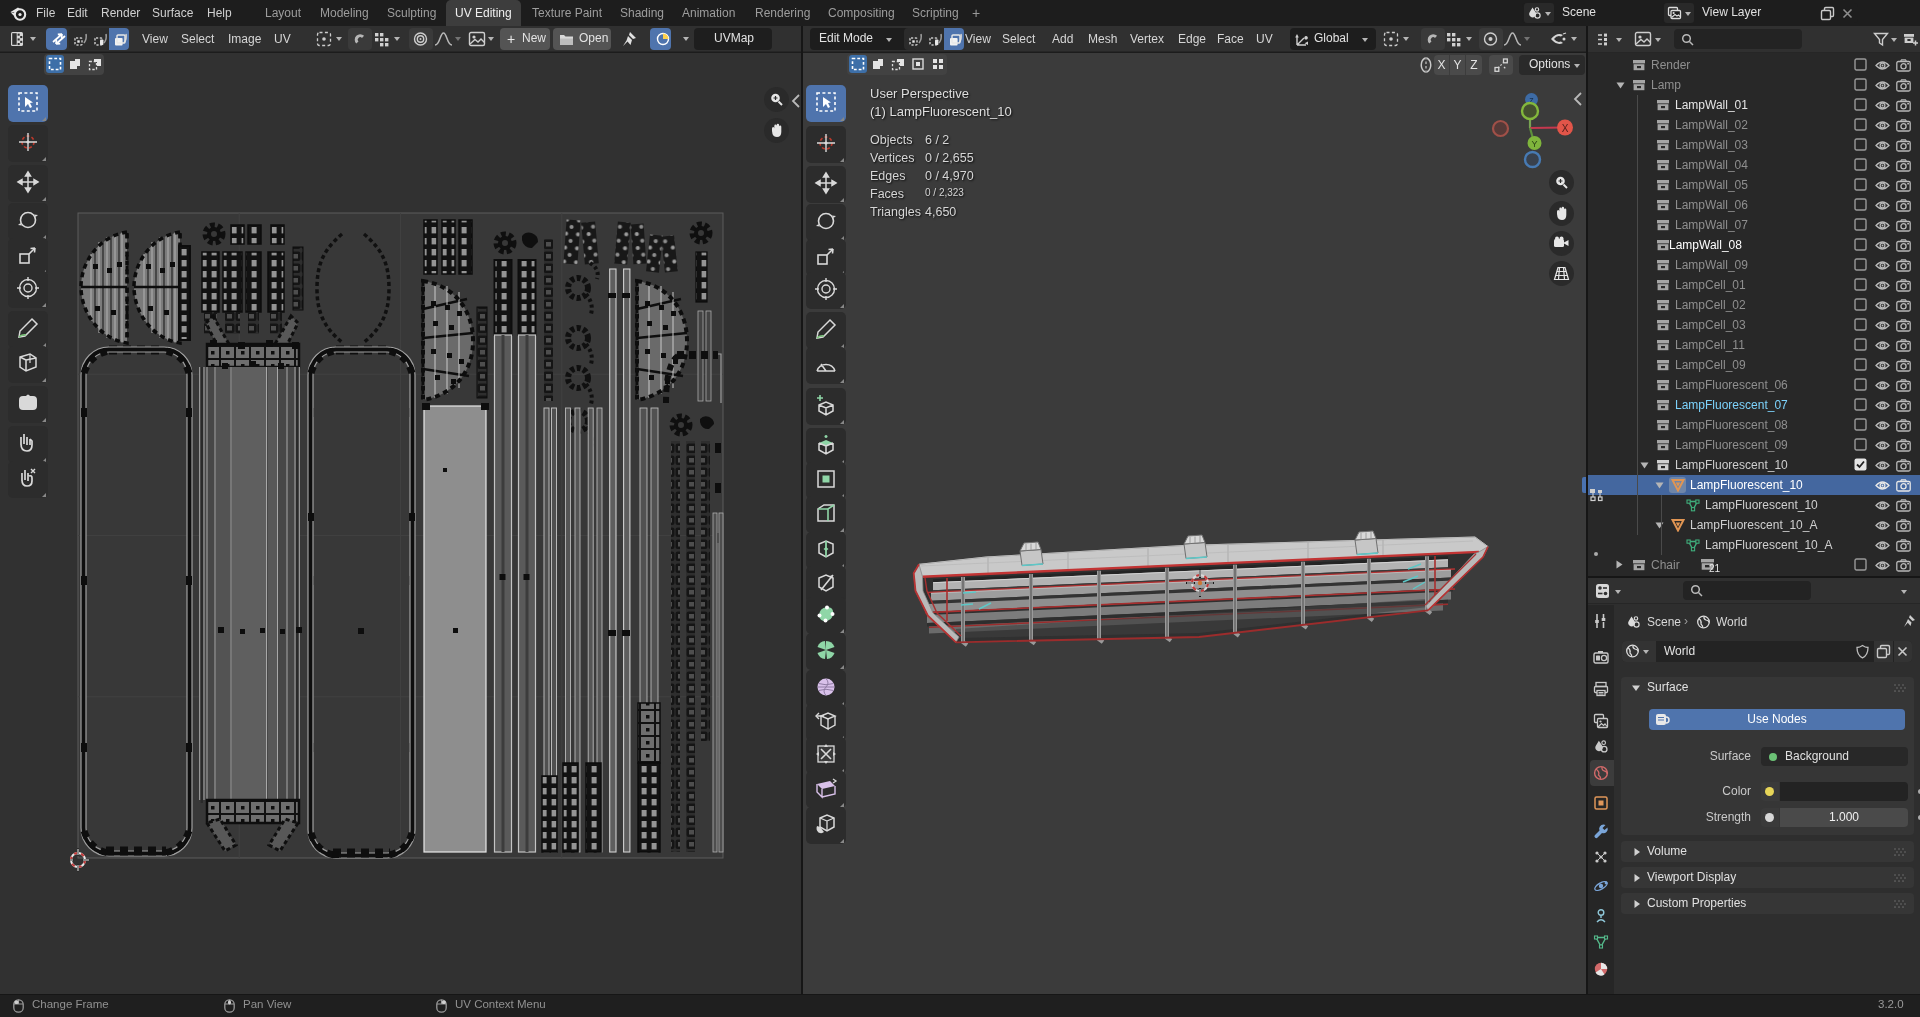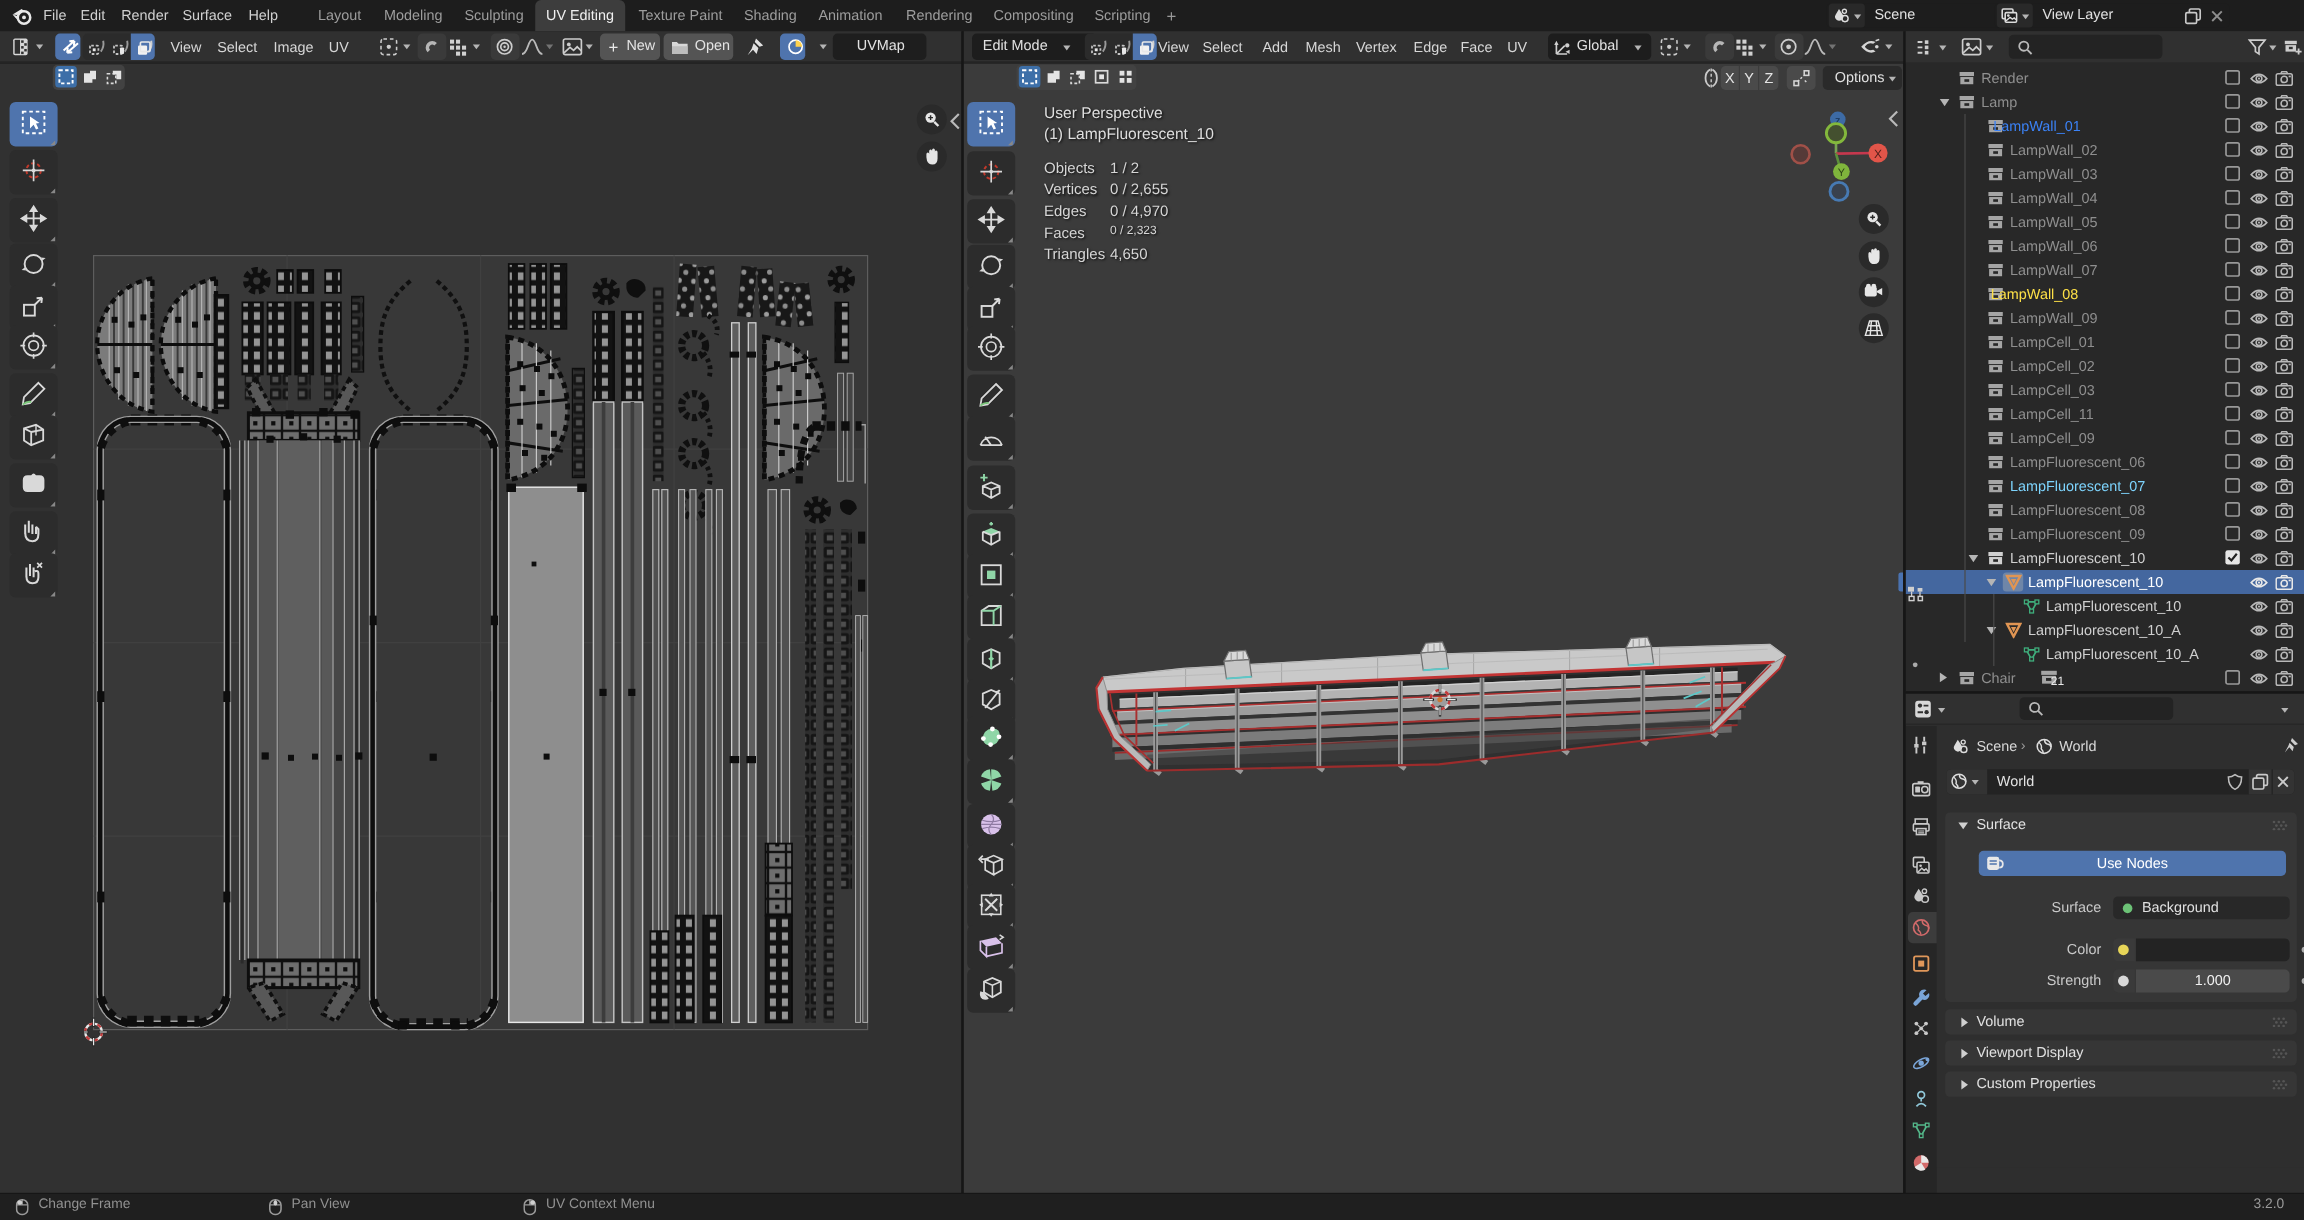--- a/index.html
+++ b/index.html
@@ -792,21 +792,21 @@
         <circle cx="7.5" cy="7.2" r="2.6" fill="none" stroke="#b8b8b8" stroke-width="1.3"></circle>
         <rect x="11.2" y="4" width="1.8" height="1.4" fill="#b8b8b8"></rect>
       </svg>
     </div>
 <div class="olrow" style="top:69px;">
       <svg class="olico" style="left:68px" width="14" height="14" viewBox="0 0 14 14">
         <rect x="1" y="2" width="12" height="3.4" fill="#a5a5a5"></rect>
         <rect x="1.6" y="6.2" width="10.8" height="6" fill="#a5a5a5"></rect>
         <rect x="5" y="8" width="4" height="2.2" fill="#282828"></rect>
       </svg>
-      <span class="nm" style="left:73px;color:#3b82f6">LampWall_01</span>
+      <span class="nm" style="left:87px;color:#e5e5e5">LampWall_01</span>
       <svg class="olico" style="left:266px" width="13" height="13" viewBox="0 0 13 13">
         <rect x="1" y="1" width="11" height="11" rx="1.5" fill="none" stroke="#999" stroke-width="1.4"></rect>
       </svg>
       <svg class="olico" style="left:287px;top:5px" width="15" height="11" viewBox="0 0 15 11">
         <path d="M1 5.5 Q7.5 -1.5 14 5.5 Q7.5 12.5 1 5.5 Z" fill="none" stroke="#b8b8b8" stroke-width="1.3"></path>
         <circle cx="7.5" cy="5.5" r="2.4" fill="none" stroke="#b8b8b8" stroke-width="1.3"></circle>
         <circle cx="7.5" cy="5.5" r="0.9" fill="#b8b8b8"></circle>
       </svg>
       <svg class="olico" style="left:308px;top:4px" width="15" height="13" viewBox="0 0 15 13">
         <rect x="0.8" y="2.5" width="13.4" height="9.5" rx="1.5" fill="none" stroke="#b8b8b8" stroke-width="1.3"></rect>
@@ -946,21 +946,21 @@
         <circle cx="7.5" cy="7.2" r="2.6" fill="none" stroke="#b8b8b8" stroke-width="1.3"></circle>
         <rect x="11.2" y="4" width="1.8" height="1.4" fill="#b8b8b8"></rect>
       </svg>
     </div>
 <div class="olrow" style="top:209px;">
       <svg class="olico" style="left:68px" width="14" height="14" viewBox="0 0 14 14">
         <rect x="1" y="2" width="12" height="3.4" fill="#a5a5a5"></rect>
         <rect x="1.6" y="6.2" width="10.8" height="6" fill="#a5a5a5"></rect>
         <rect x="5" y="8" width="4" height="2.2" fill="#282828"></rect>
       </svg>
-      <span class="nm" style="left:71px;color:#fde047">LampWall_08</span>
+      <span class="nm" style="left:81px;color:#ffffff">LampWall_08</span>
       <svg class="olico" style="left:266px" width="13" height="13" viewBox="0 0 13 13">
         <rect x="1" y="1" width="11" height="11" rx="1.5" fill="none" stroke="#999" stroke-width="1.4"></rect>
       </svg>
       <svg class="olico" style="left:287px;top:5px" width="15" height="11" viewBox="0 0 15 11">
         <path d="M1 5.5 Q7.5 -1.5 14 5.5 Q7.5 12.5 1 5.5 Z" fill="none" stroke="#b8b8b8" stroke-width="1.3"></path>
         <circle cx="7.5" cy="5.5" r="2.4" fill="none" stroke="#b8b8b8" stroke-width="1.3"></circle>
         <circle cx="7.5" cy="5.5" r="0.9" fill="#b8b8b8"></circle>
       </svg>
       <svg class="olico" style="left:308px;top:4px" width="15" height="13" viewBox="0 0 15 13">
         <rect x="0.8" y="2.5" width="13.4" height="9.5" rx="1.5" fill="none" stroke="#b8b8b8" stroke-width="1.3"></rect>
@@ -1587,21 +1587,21 @@
       <path d="M1 5 L10 5 M5.5 1 L5.5 5" stroke="#9a9a9a" stroke-width="1.1"></path>
       <rect x="5.8" y="1.5" width="4" height="3.5" rx="1.5" fill="#cfcfcf"></rect>
     </svg>
  <span class="abs" style="left:455px;top:3px">UV Context Menu</span>
  <span class="abs" style="left:1878px;top:3px;color:#9a9a9a">3.2.0</span>
 </div>
 <div id="v3dcontent" class="abs" style="left:803px;top:79px;width:783px;height:916px;overflow:hidden">
  <div class="abs shadow1" style="left:67px;top:7px;color:#dedede;font-size:13px">User Perspective</div>
  <div class="abs shadow1" style="left:67px;top:25px;color:#dedede;font-size:13px">(1) LampFluorescent_10</div>
  <div class="abs shadow1" style="left:67px;top:54px;color:#d6d6d6;font-size:12.5px">Objects</div>
-    <div class="abs shadow1" style="left:122px;top:54px;color:#d6d6d6;font-size:12.5px">1 / 2</div>
+    <div class="abs shadow1" style="left:122px;top:54px;color:#d6d6d6;font-size:12.5px">6 / 2</div>
  <div class="abs shadow1" style="left:67px;top:72px;color:#d6d6d6;font-size:12.5px">Vertices</div>
     <div class="abs shadow1" style="left:122px;top:72px;color:#d6d6d6;font-size:12.5px">0 / 2,655</div>
  <div class="abs shadow1" style="left:67px;top:90px;color:#d6d6d6;font-size:12.5px">Edges</div>
     <div class="abs shadow1" style="left:122px;top:90px;color:#d6d6d6;font-size:12.5px">0 / 4,970</div>
  <div class="abs shadow1" style="left:67px;top:108px;color:#d6d6d6;font-size:12.5px">Faces</div>
     <div class="abs shadow1" style="left:122px;top:108px;color:#d6d6d6;font-size:10px">0 / 2,323</div>
  <div class="abs shadow1" style="left:67px;top:126px;color:#d6d6d6;font-size:12.5px">Triangles</div>
     <div class="abs shadow1" style="left:122px;top:126px;color:#d6d6d6;font-size:12.5px">4,650</div>
  <svg class="abs" style="left:680px;top:5px" width="105" height="95" viewBox="0 0 105 95">
 <line x1="47" y1="44" x2="47" y2="27" stroke="#78a353" stroke-width="2.2"></line>

